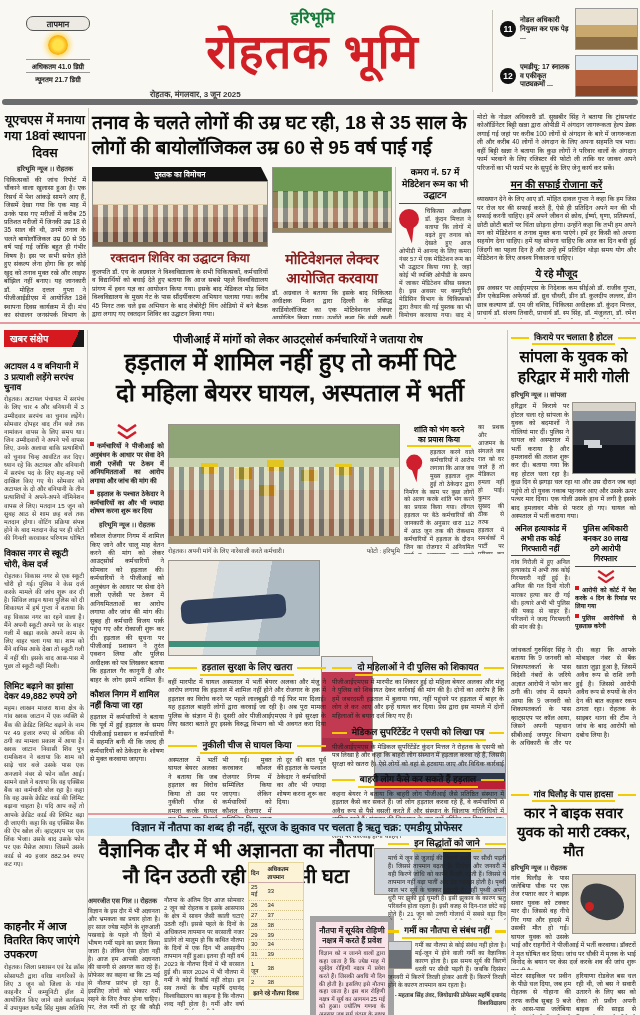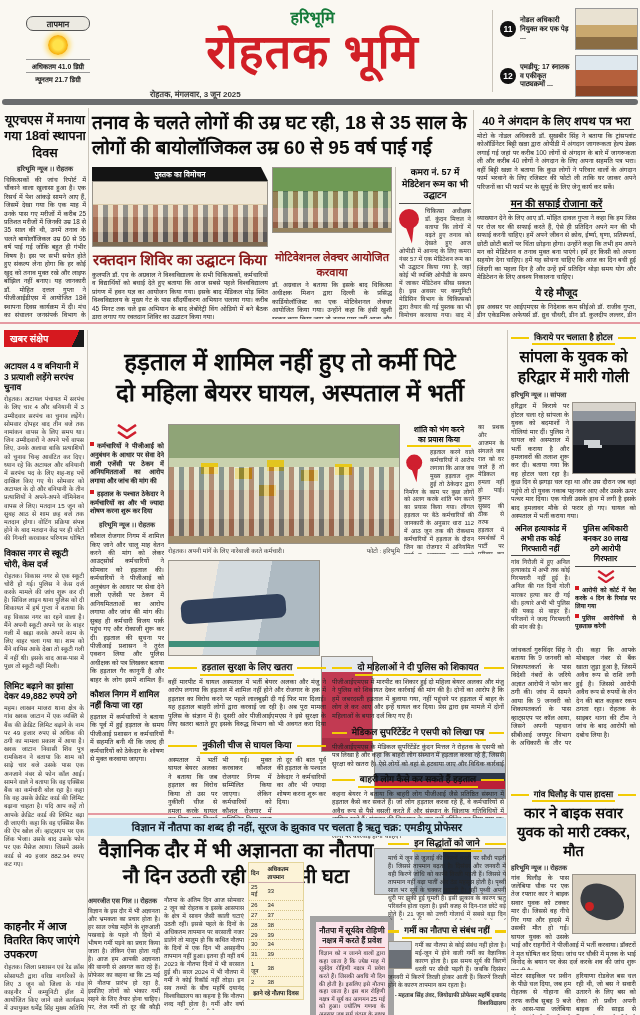--- a/index.html
+++ b/index.html
@@ -47,21 +47,21 @@
   .ph-mask::before{content:"";position:absolute;top:52%;left:18%;width:16px;height:5px;background:#cfd3d6;box-shadow:3px 4px 0 -1px #cfd3d6;}
   .ph-bike{background:#d6cdbd;}
   .ph-bike::before{content:"";position:absolute;top:18%;left:12%;width:72%;height:58%;background:#3a3d42;border-radius:45% 60% 50% 55%;transform:rotate(18deg);}
   .ph-bike::after{content:"";position:absolute;top:48%;left:20%;width:9px;height:9px;border-radius:50%;background:#c22;}
   .ph-prof{background:linear-gradient(180deg,#cfd3d8 0 30%,#6b7077 30%);}
   .capbar{background:#141414;color:#fff;font-size:7.6px;font-weight:bold;text-align:center;padding:2px 2px;
           clip-path:polygon(0 0,96% 0,100% 100%,0 100%);}
   .capline{font-size:6.2px;color:#333;display:flex;justify-content:space-between;margin-top:2px;}
   
   .uhead{border-bottom:1px solid #4a4a4a;display:inline-block;padding:0 3px 1px;}
-  .redsub{color:#8b1a1a;font-weight:bold;text-align:center;font-size:15px;}
+  .redsub{color:#8b1a1a;font-weight:bold;text-align:center;font-size:12px;}
   .yh{display:flex;align-items:center;gap:3px;}
   .yh::before,.yh::after{content:"";flex:1;height:2.5px;background:#f2cb05;}
   .yh span{font-weight:bold;white-space:nowrap;border-bottom:2.5px solid #f2cb05;padding:0 2px 1px;color:#111;}
   .redbox{background:linear-gradient(115deg,#d6191f 0 86%,#1b1b1b 86%);color:#fff;font-weight:bold;font-size:9.5px;padding:2px 6px;}
   .qmark{position:relative;width:22px;height:36px;float:left;margin:2px 4px 0 0;}
   .qmark::before{content:"";position:absolute;top:0;left:0;width:20px;height:20px;background:#cf1f2f;border-radius:50%;}
   .qmark::after{content:"";position:absolute;top:14px;left:4px;border-left:10px solid transparent;border-top:20px solid #cf1f2f;transform:rotate(6deg);}
   .sqr{display:inline-block;width:4px;height:4px;background:#d6191f;margin-right:3px;vertical-align:2px;}
   .bullet{font-size:6.5px;font-weight:bold;line-height:1.35;text-align:justify;margin-bottom:4px;}
   .chev{display:block;margin:0 auto 3px;}
@@ -126,36 +126,35 @@
   </div>
   <div class="abs" style="left:272px;top:167px;width:120px;">
     <div class="ph ph-outdoor people" style="height:64px;"></div>
   </div>
 
   <div class="abs clip" style="left:92px;top:249px;width:176px;height:70px;">
     <div class="redsub">रक्तदान शिविर का उद्घाटन किया</div>
     <div class="body-txt" style="margin-top:2px;">कुलपति डॉ. एच के अग्रवाल ने विश्वविद्यालय के सभी चिकित्सकों, कर्मचारियों व विद्यार्थियों को बधाई देते हुए बताया कि आज सबसे पहले विश्वविद्यालय प्रांगण में हवन यज्ञ का आयोजन किया गया। इसके बाद मेडिकल मोड़ स्थित विश्वविद्यालय के मुख्य गेट के पास सौंदर्यीकरण अभियान चलाया गया। करीब 45 मिनट तक चले इस अभियान के बाद लेबोरेट्री विंग ओडियो में बने बैठक द्वारा लगाए गए रक्तदान शिविर का उद्घाटन किया गया।</div>
   </div>
   <div class="abs clip" style="left:272px;top:249px;width:120px;height:70px;">
-    <div class="redsub" style="font-size:11px;">मोटिवेशनल लेक्चर आयोजित करवाया</div>
+    <div class="redsub" style="font-size:14px;">मोटिवेशनल लेक्चर आयोजित करवाया</div>
     <div class="body-txt" style="margin-top:2px;">डॉ. अग्रवाल ने बताया कि इसके बाद चिकित्सा अधीक्षक मिशन द्वारा दिल्ली के प्रसिद्ध कार्डियोलॉजिस्ट का एक मोटिवेशनल लेक्चर आयोजित किया गया। उन्होंने कहा कि हंसी खुशी रहकर काम किया जाए तो तनाव पास नहीं आता और पूरी जिंदगी में ही इससे बचाव संभव है। अवसर पर आयोजकगण, अन्य स्टाफ और लोगों की तमाम टीम मौजूद रही।</div>
   </div>
 
   <div class="vrule" style="left:395px;top:167px;height:152px;"></div>
   <div class="abs clip" style="left:399px;top:167px;width:72px;height:152px;">
     <div class="center"><span class="hl uhead" style="font-size:9px;line-height:1.3;">कमरा नं. 57 में मेडिटेशन रूम का भी उद्घाटन</span></div>
     <div style="margin-top:3px;">
       <span class="qmark"></span>
       <div class="body-txt" style="font-size:6.1px;">चिकित्सा अधीक्षक डॉ. कुंदन मित्तल ने बताया कि लोगों में बढ़ते हुए तनाव को देखते हुए आज ओपीडी में आनन्द के लिए कमरा नंबर 57 में एक मेडिटेशन रूम का भी उद्घाटन किया गया है, जहां कोई भी व्यक्ति ओपीडी के समय में जाकर मेडिटेशन सीख सकता है। इस अवसर पर कम्युनिटी मेडिसिन विभाग के चिकित्सकों द्वारा तैयार की गई पुस्तक का भी विमोचन करवाया गया। बाद में बताया कि रक्तदान शिविर में 91 लोगों ने रक्तदान किया, जिसमें स्त्री सिंह बेयर सम्मिलित किया गया।</div>
     </div>
   </div>
 
   <div class="vrule" style="left:473px;top:110px;height:209px;"></div>
   <div class="abs clip" style="left:477px;top:111px;width:159px;height:208px;">
-    <div class="center"><span class="hl uhead" style="font-size:11.5px;">40 ने अंगदान के लिए शपथ पत्र भरा</span></div>
     <div class="body-txt" style="margin-top:2px;">मोटो के नोडल अधिकारी डॉ. सुखबीर सिंह ने बताया कि ट्रांसप्लांट कोऑर्डिनेटर बिट्टी खन्ना द्वारा ओपीडी में अंगदान जागरूकता हेल्प डेस्क लगाई गई जहां पर करीब 100 लोगों से अंगदान के बारे में जागरूकता ली और करीब 40 लोगों ने अंगदान के लिए अपना सहमति पत्र भरा। वहीं बिट्टी खन्ना ने बताया कि कुछ लोगों ने परिवार वालों के अंगदान फार्म भरवाने के लिए रजिस्टर की फोटो ली ताकि घर जाकर अपने परिजनों का भी फार्म भर के सुपुर्द के लिए जेनू कार्य कर सकें।</div>
     <div class="center" style="margin-top:2px;"><span class="hl uhead" style="font-size:10px;text-decoration:underline;">मन की सफाई रोजाना करें</span></div>
     <div class="body-txt" style="margin-top:2px;">व्याख्यान देने के लिए आए डॉ. मोहित दावल गुप्ता ने कहा कि हम जिस पर रोज घर की सफाई करते हैं, ऐसे ही प्रतिदिन अपने मन की भी सफाई करनी चाहिए। हमें अपने जीवन से क्रोध, ईर्ष्या, घृणा, प्रतिस्पर्धा, छोटी छोटी बातों पर चिंता छोड़ना होगा। उन्होंने कहा कि तभी हम अपने मन को मेडिटेशन व तनाव मुक्त बना पाएंगे। हमें हर किसी को अपना सहयोग देना चाहिए। हमें यह सोचना चाहिए कि आज का दिन बची हुई जिंदगी का पहला दिन है और उन्हें हमें प्रतिदिन थोड़ा समय योग और मेडिटेशन के लिए अवश्य निकालना चाहिए।</div>
     <div class="center" style="margin-top:0;"><span class="hl uhead" style="font-size:10px;">ये रहे मौजूद</span></div>
     <div class="body-txt" style="margin-top:2px;">इस अवसर पर आईएमएस के निदेशक कम सीईओ डॉ. राजीव गुप्ता, डीन एकेडमिक अफेयर्स डॉ. ध्रुव चौधरी, डीन डॉ. कुलदीप लल्लर, डीन छात्र कल्याण डॉ. एम जी वशिष्ठ, चिकित्सा अधीक्षक डॉ. कुंदन मित्तल, प्राचार्य डॉ. संजय तिवारी, प्राचार्य डॉ. स्प सिंह, डॉ. मंजुलता, डॉ. रमेश वर्मा, डॉ. वरुण अरोड़ा, साथ ही अधिकारी गण सहित मैकेट्री फैकल्टी सदस्य, कर्मचारी व विद्यार्थी गण उपस्थित रहे।</div>
   </div>
 
   <div class="hrule-pink" style="left:0;top:322px;width:640px;"></div>
 
   <div class="abs clip" style="left:4px;top:330px;width:80px;height:682px;">
@@ -168,20 +167,21 @@
     <div class="body-txt clip" style="font-size:6.2px;height:104px;">रोहतक। विकास नगर से एक स्कूटी चोरी हो गई। पुलिस ने केस दर्ज करके मामले की जांच शुरू कर दी है। सिविल लाइन थाना पुलिस को दी शिकायत में हर्ष गुप्ता ने बताया कि वह विकास नगर का रहने वाला है। मैंने अपनी स्कूटी अपने घर के बाहर गली में खड़ा करके अपने काम के लिए बाहर चला गया था। शाम को मैंने वापिस आके देखा तो स्कूटी गली में नहीं थी। इसके बाद आस-पास में पूछा तो स्कूटी नहीं मिली।</div>
 
     <div class="hl" style="font-size:8.6px;line-height:1.25;margin:5px 0 2px;">लिमिट बढ़ाने का झांसा देकर 49,882 रुपये ठगे</div>
     <div class="body-txt clip" style="font-size:6.2px;height:198px;">महम। लाखन माजरा थाना क्षेत्र के गांव खरक जाटान में एक व्यक्ति से बैंक की क्रेडिट लिमिट बढ़ाने के नाम पर 49 हजार रुपए से अधिक की ठगी का मामला प्रकाश में आया है। खरक जाटान निवासी शिव पुत्र रामकिशन ने बताया कि शाम को साढ़े चार बजे उसके पास एक अनजाने नंबर से फोन कॉल आई। सामने वाले ने बताया कि वह एक्सिस बैंक का कर्मचारी बोल रहा है। कहा कि वह उसके क्रेडिट कार्ड की लिमिट बढ़ाना चाहता है। यदि आप कहें तो आपके क्रेडिट कार्ड की लिमिट बढ़ा दी जाएगी। कहा कि वह एक्सिस बैंक की ऐप खोल लें। व्हाट्सएप पर एक लिंक भेजा। उसके बाद उसके फोन पर एक मैसेज आया। जिसमें उसके कार्ड से 49 हजार 882.94 रुपए कट गए।</div>
 
     <div class="hl" style="font-size:11px;line-height:1.25;margin:18px 0 2px;">काहनौर में आज वितरित किए जाएंगे उपकरण</div>
     <div class="body-txt clip" style="font-size:6.2px;height:140px;">रोहतक। जिला प्रशासन एवं रेड क्रॉस सोसायटी द्वारा वरिष्ठ नागरिकों के लिए 3 जून को जिला के गांव काहनौर में कम्युनिटी हॉल में आयोजित किए जाने वाले कार्यक्रम में उपायुक्त धर्मेंद्र सिंह मुख्य अतिथि शिरकत करेंगे। उपायुक्त इस अवसर पर गत दिनों 14 मई को वरिष्ठ नागरिकों के लिए लगाए गए जांच शिविर में जो वरिष्ठ नागरिक योग्य पाए गए उन सभी को 10 लाख से अधिक की राशि के उपकरण 3 जून को वितरित करेंगे। सभी तैयारियां परी कर ली गई है।</div>
   </div>
   <div class="vrule" style="left:87px;top:330px;height:682px;"></div>
 
+  <div class="abs hl center" style="left:90px;top:331px;width:416px;font-size:11px;">पीजीआई में मांगों को लेकर आउट्सोर्स कर्मचारियों ने जताया रोष</div>
   <div class="abs hl center" style="left:88px;top:346px;width:404px;font-size:24px;line-height:1.3;">
     <div>हड़ताल में शामिल नहीं हुए तो कर्मी पिटे</div>
     <div>दो महिला बेयरर घायल, अस्पताल में भर्ती</div>
   </div>
 
   <div class="abs clip" style="left:90px;top:424px;width:74px;height:386px;">
     <svg class="chev" width="22" height="15" viewBox="0 0 22 15">
       <path d="M2 1 L11 7 L20 1" fill="none" stroke="#cf1f2f" stroke-width="2.6"></path>
       <path d="M2 8 L11 14 L20 8" fill="none" stroke="#cf1f2f" stroke-width="2.6"></path>
     </svg>

